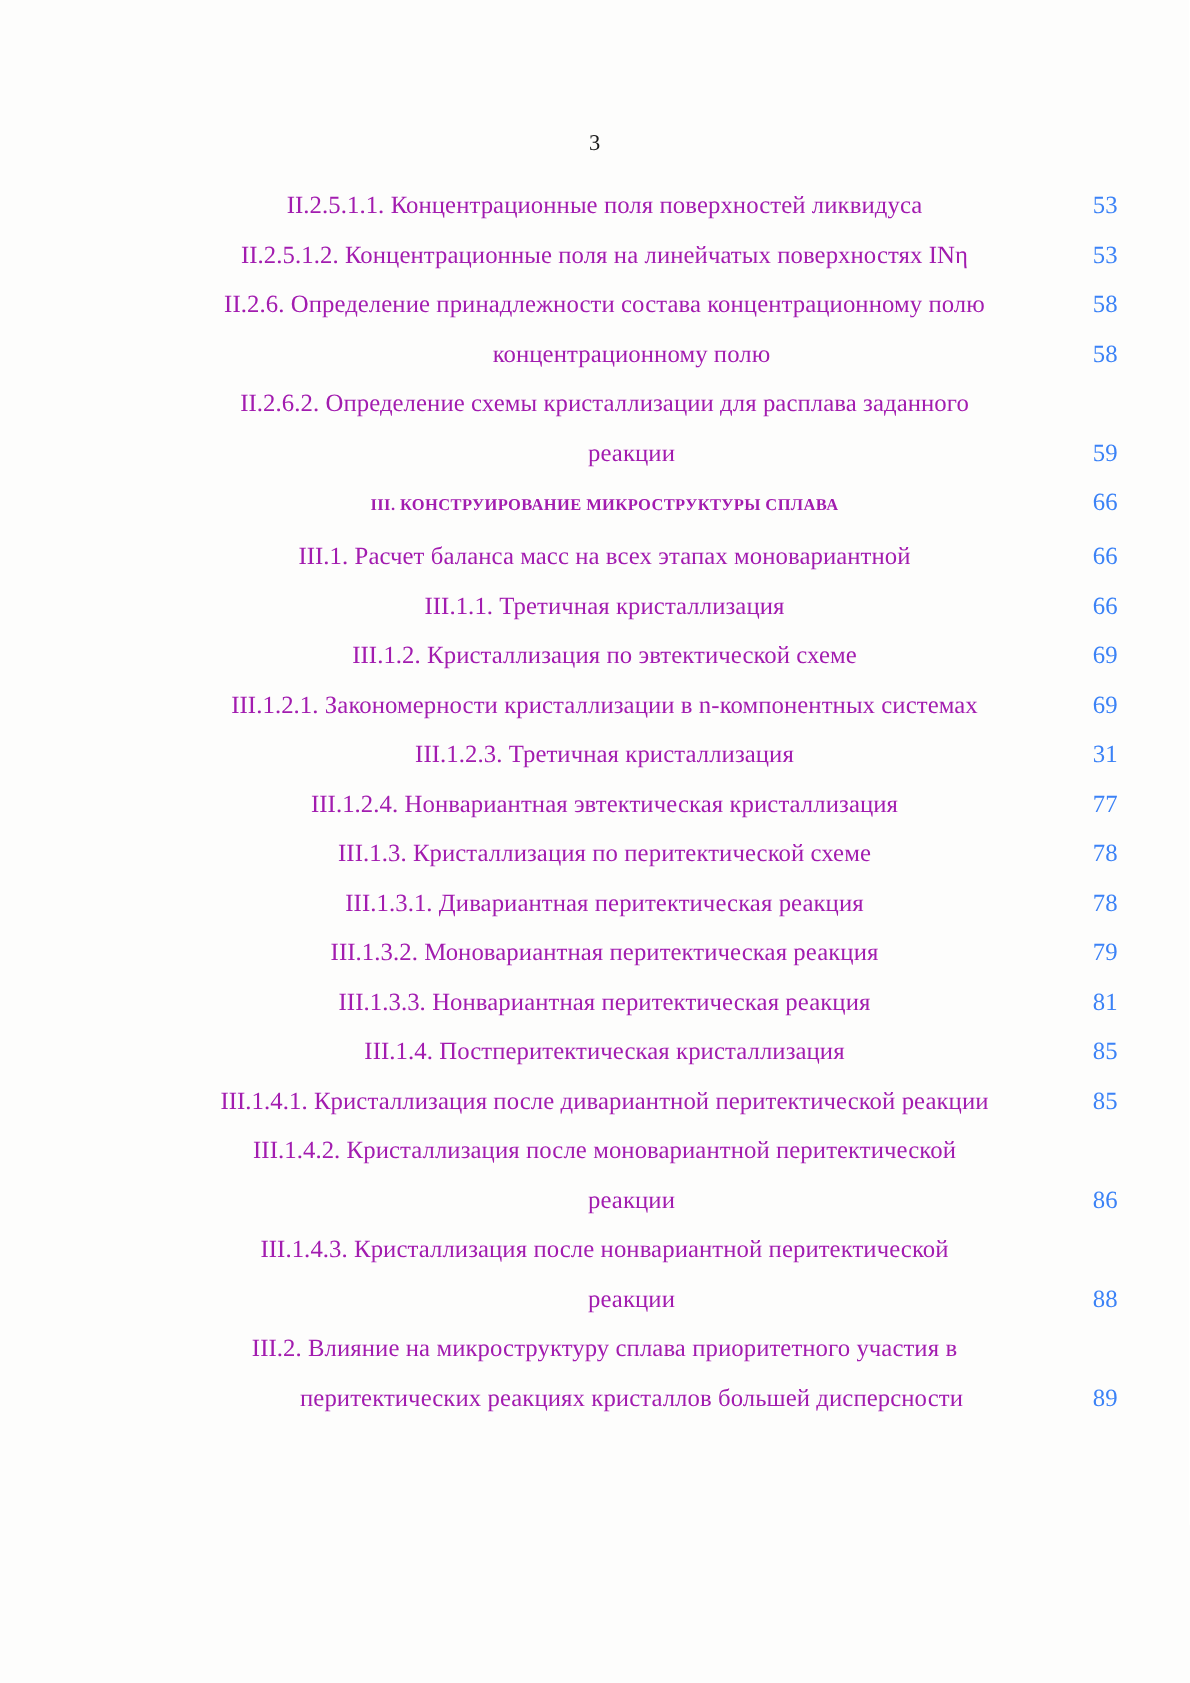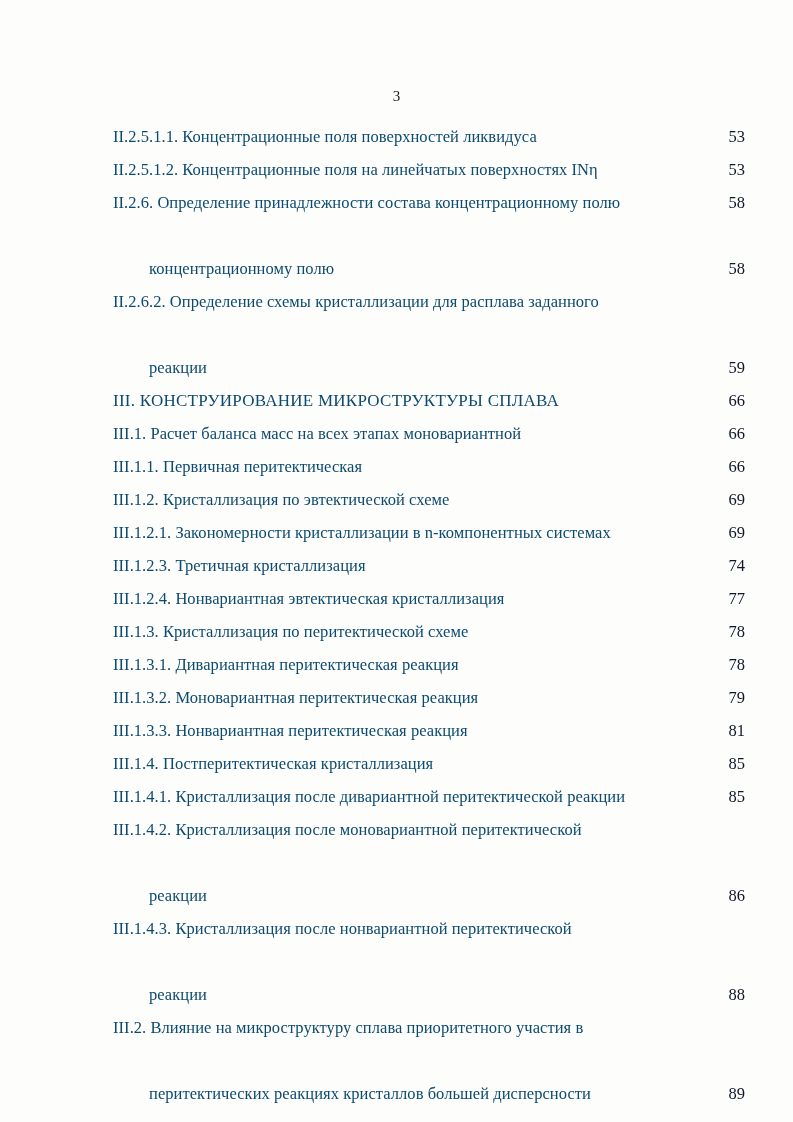--- a/index.html
+++ b/index.html
@@ -42,37 +42,38 @@
   .toc-row {
     position: relative;
     display: flex;
     align-items: baseline;
     min-height: 33px;
     line-height: 33px;
   }
   .toc-label {
     flex: 1 1 auto;
     font-size: 16.5px;
-    color: #0c4a6e;
+    color: #a21caf;
     white-space: pre;
     letter-spacing: 0.05px;
+    text-align: center;
   }
   .toc-page {
     flex: 0 0 42px;
     text-align: right;
     font-size: 16.5px;
-    color: #0f172a;
+    color: #3b82f6;
     padding-left: 10px;
   }
   
-  .lvl-cont .toc-label { padding-left: 36px; margin-top: 33px; }
+  .lvl-cont .toc-label { padding-left: 36px; }
   
   .row-heading .toc-label {
-    font-weight: normal;
-    font-size: 17px;
+    font-weight: bold;
+    font-size: 11px;
     letter-spacing: 0.25px;
   }
   .row-heading .toc-page {
     font-weight: normal;
   }
   
   .toc-page.blank { visibility: hidden; }
 </style>
 </head>
 <body>
@@ -108,34 +109,34 @@
       </div>
       <div class="toc-row row-heading">
         <span class="toc-label">III. КОНСТРУИРОВАНИЕ МИКРОСТРУКТУРЫ СПЛАВА</span>
         <span class="toc-page">66</span>
       </div>
       <div class="toc-row">
         <span class="toc-label">III.1. Расчет баланса масс на всех этапах моновариантной</span>
         <span class="toc-page">66</span>
       </div>
       <div class="toc-row">
-        <span class="toc-label">III.1.1. Первичная перитектическая</span>
+        <span class="toc-label">III.1.1. Третичная кристаллизация</span>
         <span class="toc-page">66</span>
       </div>
       <div class="toc-row">
         <span class="toc-label">III.1.2. Кристаллизация по эвтектической схеме</span>
         <span class="toc-page">69</span>
       </div>
       <div class="toc-row">
         <span class="toc-label">III.1.2.1. Закономерности кристаллизации в n-компонентных системах</span>
         <span class="toc-page">69</span>
       </div>
       <div class="toc-row">
         <span class="toc-label">III.1.2.3. Третичная кристаллизация</span>
-        <span class="toc-page">74</span>
+        <span class="toc-page">31</span>
       </div>
       <div class="toc-row">
         <span class="toc-label">III.1.2.4. Нонвариантная эвтектическая кристаллизация</span>
         <span class="toc-page">77</span>
       </div>
       <div class="toc-row">
         <span class="toc-label">III.1.3. Кристаллизация по перитектической схеме</span>
         <span class="toc-page">78</span>
       </div>
       <div class="toc-row">

